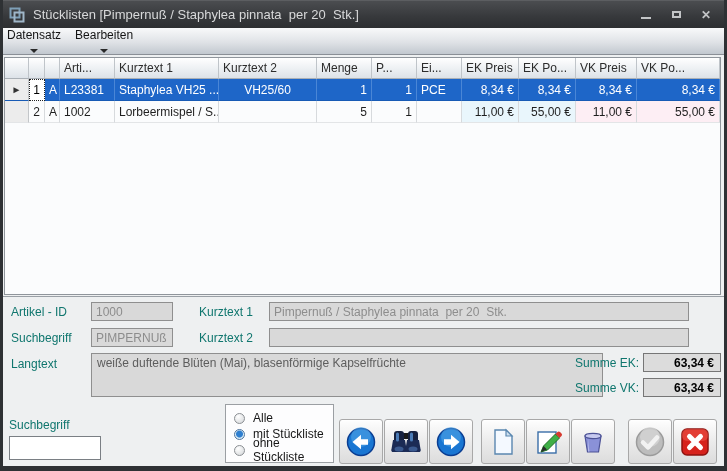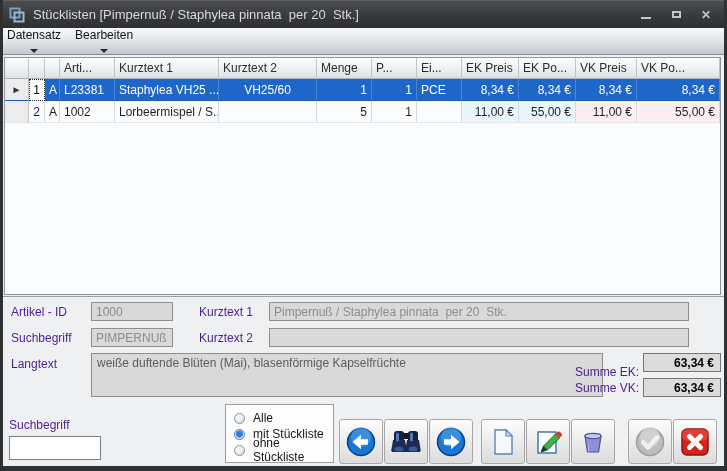--- a/index.html
+++ b/index.html
@@ -51,21 +51,21 @@
   .ind-cell{background:#ececec;border-right:1px solid #c3c6c9;justify-content:center;color:#333;font-size:10px;}
   .row-sel .g-cell{background:#1e66c8;color:#ffffff;border-right:1px solid #4a86d6;border-bottom:1px solid #185bb5;}
   .row-sel .ind-cell{background:#ececec;color:#333;border-right:1px solid #c3c6c9;}
   .row-sel .focus-cell{background:#ffffff;color:#000;border:1px dotted #222;border-right:1px dotted #222;}
   .cell-center{justify-content:center;}
   .tint-ek{background:#e9f6fc;}
   .tint-vk{background:#fdeef4;}
   
   .form-area{position:absolute;left:0;top:296px;width:721px;height:106px;background:#eef0f1;
     border-top:1px solid #9aa0a6;box-sizing:border-box;}
-  .f-label{position:absolute;font-size:12px;color:#4c1d95;white-space:nowrap;}
+  .f-label{position:absolute;font-size:12px;color:#0f766e;white-space:nowrap;}
   .f-input{position:absolute;height:19px;background:#d9d9d9;border:1px solid #8f8f8f;
     color:#8d8d8d;font-size:12px;padding:0 4px;box-sizing:border-box;font-family:"Liberation Sans",sans-serif;}
   .f-box{position:absolute;background:#d9d9d9;border:1px solid #8f8f8f;box-sizing:border-box;
     font-size:12px;color:#5d5d5d;padding:2px 5px;overflow:hidden;}
   .sum-label{text-align:right;}
   .sum-box{position:absolute;width:78px;height:19px;background:#dcdcdc;border:1px solid #767676;
     box-sizing:border-box;font-size:12px;font-weight:bold;color:#000;display:flex;align-items:center;justify-content:flex-end;padding:0 6px;}
   
   .footer{position:absolute;left:0;top:402px;width:721px;height:64px;background:#eef0f1;}
   .search-input{position:absolute;left:6px;top:34px;width:92px;height:24px;background:#ffffff;
@@ -174,21 +174,21 @@
     <input class="f-input" style="left: 266px; top: 5px; width: 420px;" disabled="" value="Pimpernuß / Staphylea pinnata  per 20  Stk.">
 
     <span class="f-label" style="left:8px;top:34px;">Suchbegriff</span>
     <input class="f-input" style="left: 88px; top: 31px; width: 82px;" disabled="" value="PIMPERNUß ...">
     <span class="f-label" style="left:196px;top:34px;">Kurztext 2</span>
     <input class="f-input" style="left: 266px; top: 31px; width: 420px;" disabled="" value="">
 
     <span class="f-label" style="left:8px;top:60px;">Langtext</span>
     <div class="f-box" style="left:88px;top:56px;width:512px;height:44px;">weiße duftende Blüten (Mai), blasenförmige Kapselfrüchte</div>
 
-    <span class="f-label sum-label" style="left:560px;top:68px;width:76px;">Summe EK:</span>
+    <span class="f-label sum-label" style="left:560px;top:59px;width:76px;">Summe EK:</span>
     <span class="sum-box" style="left:640px;top:56px;">63,34 €</span>
     <span class="f-label sum-label" style="left:560px;top:84px;width:76px;">Summe VK:</span>
     <span class="sum-box" style="left:640px;top:81px;">63,34 €</span>
   </div>
 
   <div class="footer">
     <span class="f-label" style="left:6px;top:16px;">Suchbegriff</span>
     <input class="search-input" style="">
 
     <div class="groupbox">

